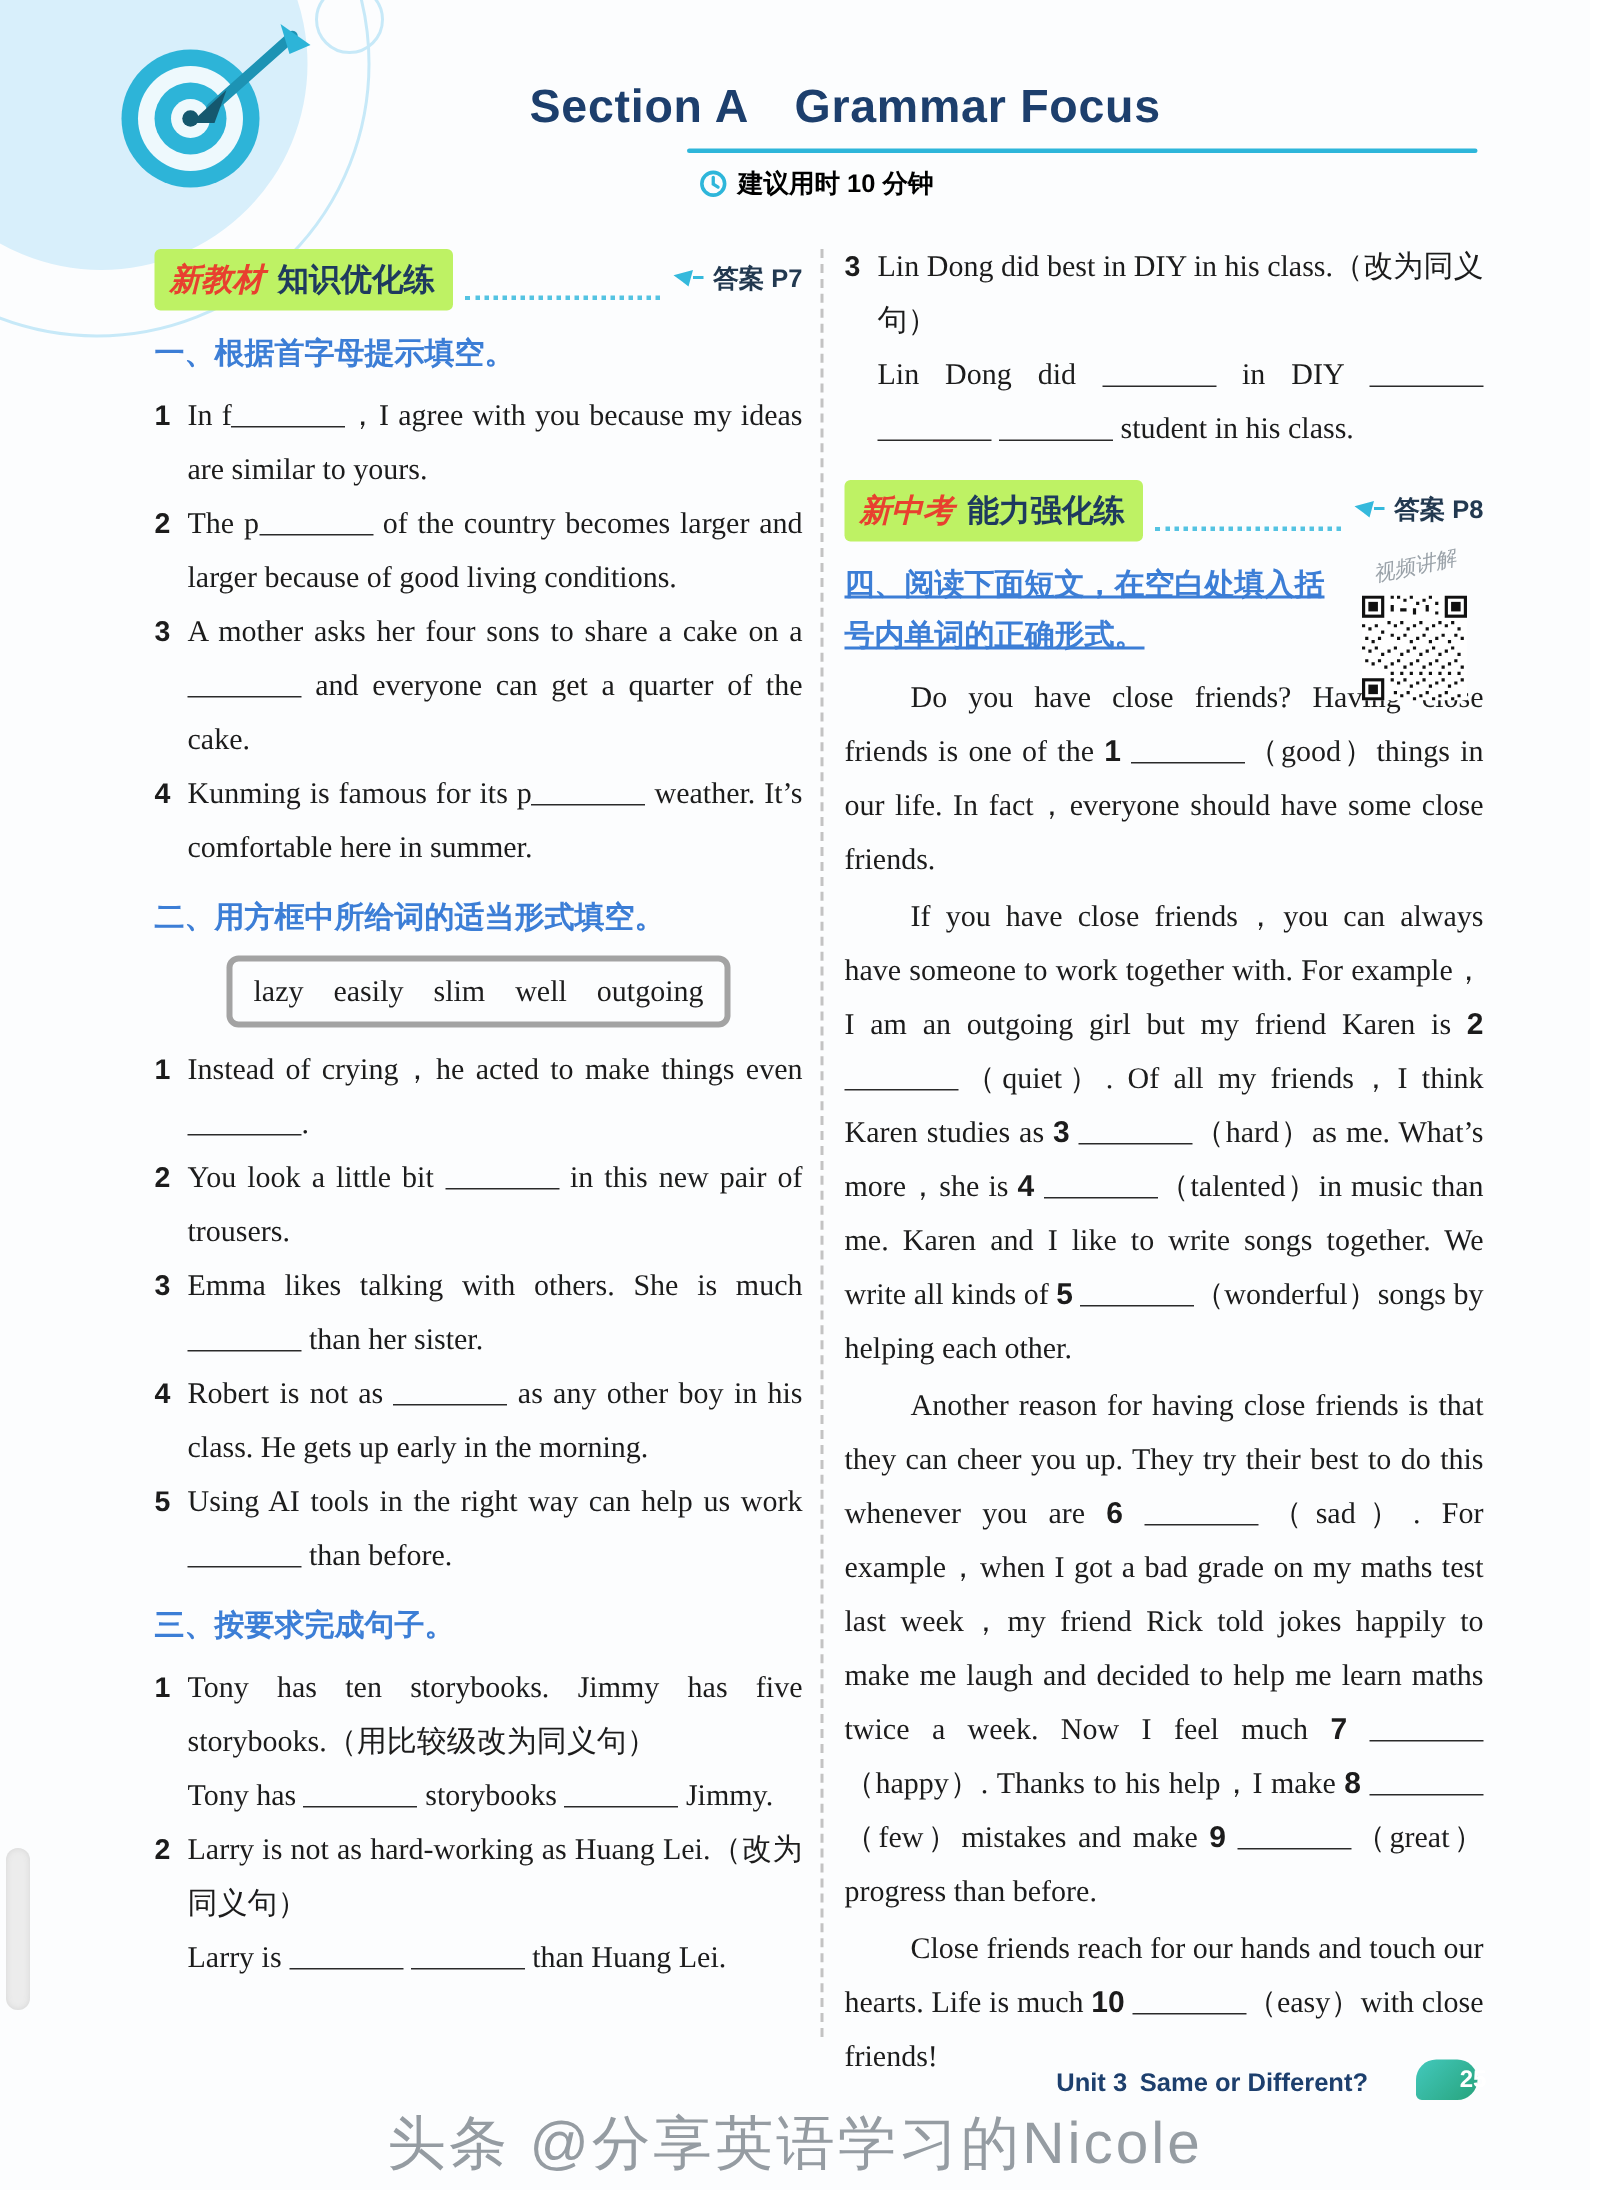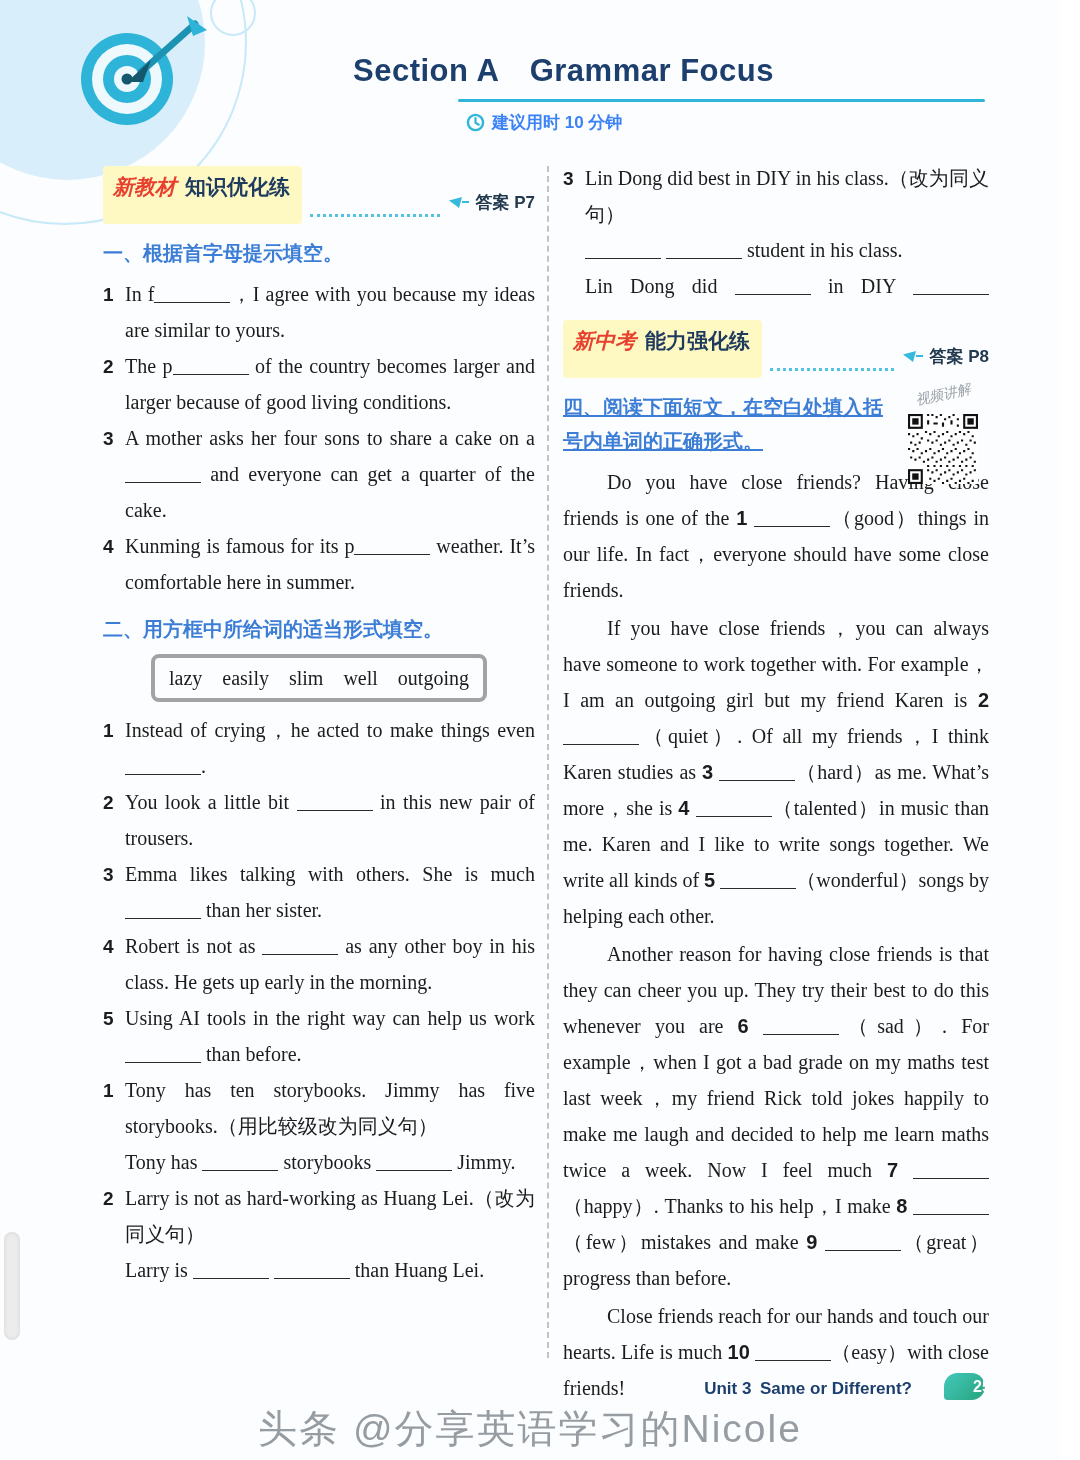--- a/index.html
+++ b/index.html
@@ -10,31 +10,31 @@
   
   .deco-c1 { position:absolute; left:-70px; top:-95px; width:275px; height:275px; border-radius:50%; background:#d8effb; }
   .deco-c2 { position:absolute; left:-118px; top:-140px; width:365px; height:365px; border-radius:50%; border:2px solid #c7e9f8; }
   .deco-c3 { position:absolute; left:210px; top:-10px; width:46px; height:46px; border-radius:50%; border:2px solid #c7e9f8; }
   .target-svg { position:absolute; left:75px; top:16px; }
 
   
   .title { position:absolute; left:353px; top:50px; font-family:"Liberation Sans",sans-serif; font-weight:bold; font-size:31px; color:#1d3f6d; letter-spacing:.5px; }
   .title-rule { position:absolute; left:458px; top:99px; width:527px; height:3px; background:#2eb6da; border-radius:2px; }
   .time-hint { position:absolute; left:466px; top:111px; display:flex; align-items:center; gap:7px;
-               font-family:"Liberation Sans",sans-serif; font-weight:bold; font-size:17px; color:#3b82f6; }
+               font-family:"Liberation Sans",sans-serif; font-weight:bold; font-size:17px; color:#000000; }
 
   .divider { position:absolute; left:547px; top:166px; height:1192px; border-left:2px dashed #c3c3c3; }
 
   
   .col { position:absolute; top:160px; font-size:20px; line-height:36px; }
   .col-left  { left:103px; width:432px; }
   .col-right { left:563px; width:426px; }
 
   .badge-row { display:flex; align-items:flex-end; margin:6px 0 6px; }
-  .badge { background:#fef9c3; border-radius:4px; padding:3px 12px 19px 10px; white-space:nowrap;
+  .badge { background:#bef264; border-radius:4px; padding:3px 12px 2px 10px; white-space:nowrap;
            font-family:"Liberation Sans",sans-serif; font-weight:bold; font-size:21px; }
   .badge-tag { color:#e8402f; margin-right:9px; font-style:italic; }
   .badge-name { color:#1e3a5e; }
   .leader { flex:1; border-bottom:3px dotted #54c3e2; margin:0 8px 7px 8px; }
   .answer-ref { display:flex; align-items:center; gap:5px; white-space:nowrap; padding-bottom:3px;
                 font-family:"Liberation Sans",sans-serif; font-weight:bold; font-size:17px; color:#223950; }
 
   .sec-heading { font-family:"Liberation Sans",sans-serif; font-weight:bold; font-size:20px; color:#3c7ed6; margin:12px 0 6px; line-height:34px; }
 
   .item { display:flex; }
@@ -150,20 +150,21 @@
     </div>
     <div class="item">
       <span class="num">4</span>
       <div class="itext">Robert is not as <span class="blank"></span> as any other boy in his class. He gets up early in the morning.</div>
     </div>
     <div class="item">
       <span class="num">5</span>
       <div class="itext">Using AI tools in the right way can help us work <span class="blank"></span> than before.</div>
     </div>
 
+    <div class="sec-heading">三、按要求完成句子。</div>
 
     <div class="item">
       <span class="num">1</span>
       <div class="itext">Tony has ten storybooks. Jimmy has five storybooks.（用比较级改为同义句）</div>
     </div>
     <div class="answer-line">Tony has <span class="blank"></span> storybooks <span class="blank"></span> Jimmy.</div>
 
     <div class="item">
       <span class="num">2</span>
       <div class="itext">Larry is not as hard-working as Huang Lei.（改为同义句）</div>
@@ -171,22 +172,22 @@
     <div class="answer-line">Larry is <span class="blank"></span> <span class="blank"></span> than Huang Lei.</div>
 
   </div>
 
   <div class="col col-right">
 
     <div class="item">
       <span class="num">3</span>
       <div class="itext">Lin Dong did best in DIY in his class.（改为同义句）</div>
     </div>
+    <div class="answer-line answer-just">Lin Dong did <span class="blank"></span> in DIY <span class="blank"></span></div>
     <div class="answer-line"><span class="blank"></span> <span class="blank"></span> student in his class.</div>
-    <div class="answer-line answer-just">Lin Dong did <span class="blank"></span> in DIY <span class="blank"></span></div>
 
     <div class="badge-row" style="margin-top:16px;">
       <div class="badge">
         <span class="badge-tag">新中考</span><span class="badge-name">能力强化练</span>
       </div>
       <div class="leader"></div>
       <div class="answer-ref">
         <svg width="22" height="14" viewBox="0 0 22 14">
           <path d="M1 4.5 L14 1 L11 12 L6.5 8.5 Z" fill="#35b9dc"></path>
           <path d="M14 6 h7" stroke="#35b9dc" stroke-width="2"></path>

